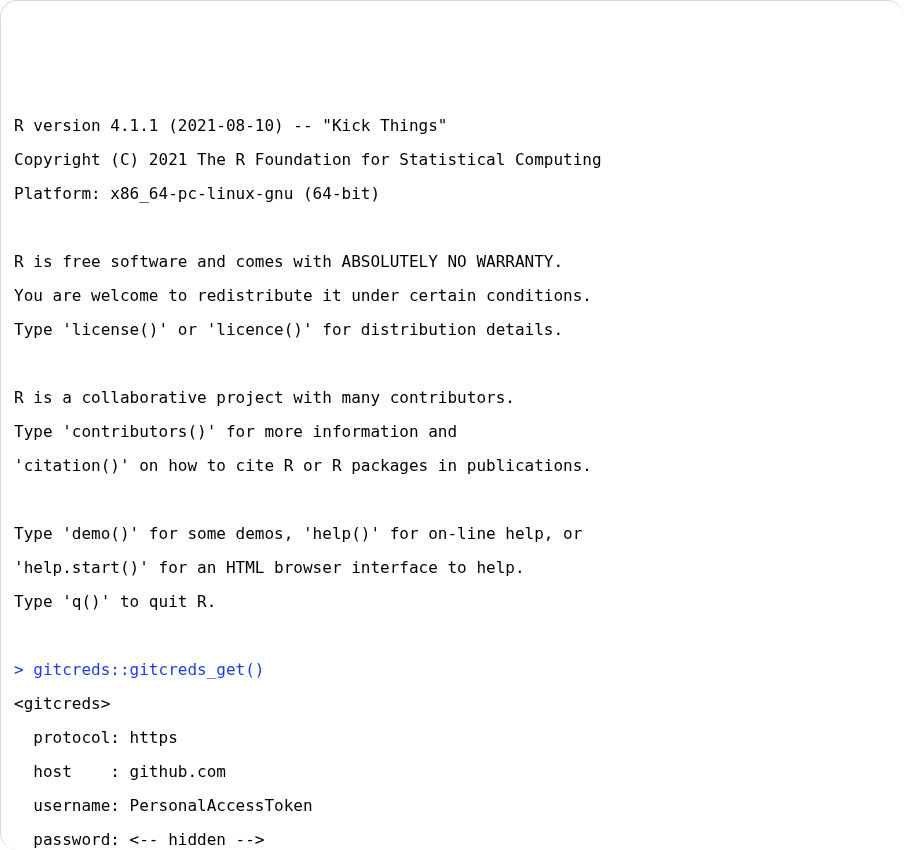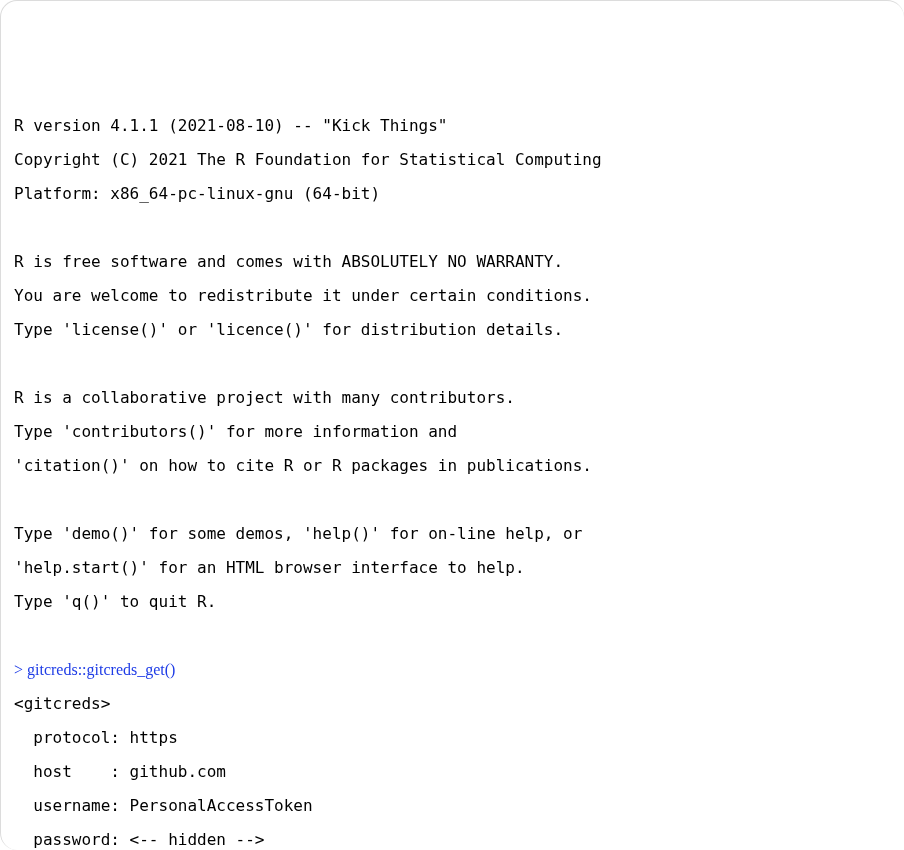--- a/index.html
+++ b/index.html
@@ -23,21 +23,21 @@
     line-height: 34px;
     white-space: pre;
     overflow: hidden;
     cursor: text;
     border-radius: 17px;
   }
   .line {
     height: 34px;
     color: var(--text, #000000);
   }
-  .line.command { color: var(--command, #1e3ce6); font-family: Liberation Serif, serif; }
+  .line.command { color: var(--command, #1e3ce6); }
   .line.warning { color: var(--warning, #b22d25); }
 </style>
 </head>
 <body>
 
 <div class="console">
   <div><div class="line output">R version 4.1.1 (2021-08-10) -- "Kick Things"</div><div class="line output">Copyright (C) 2021 The R Foundation for Statistical Computing</div><div class="line output">Platform: x86_64-pc-linux-gnu (64-bit)</div><div class="line output">&nbsp;</div><div class="line output">R is free software and comes with ABSOLUTELY NO WARRANTY.</div><div class="line output">You are welcome to redistribute it under certain conditions.</div><div class="line output">Type 'license()' or 'licence()' for distribution details.</div><div class="line output">&nbsp;</div><div class="line output">R is a collaborative project with many contributors.</div><div class="line output">Type 'contributors()' for more information and</div><div class="line output">'citation()' on how to cite R or R packages in publications.</div><div class="line output">&nbsp;</div><div class="line output">Type 'demo()' for some demos, 'help()' for on-line help, or</div><div class="line output">'help.start()' for an HTML browser interface to help.</div><div class="line output">Type 'q()' to quit R.</div><div class="line output">&nbsp;</div><div class="line command">&gt; gitcreds::gitcreds_get()</div><div class="line output">&lt;gitcreds&gt;</div><div class="line output">  protocol: https</div><div class="line output">  host    : github.com</div><div class="line output">  username: PersonalAccessToken</div><div class="line output">  password: &lt;-- hidden --&gt;</div><div class="line warning">Warning message:</div></div>
 </div>
 
 </body></html>

